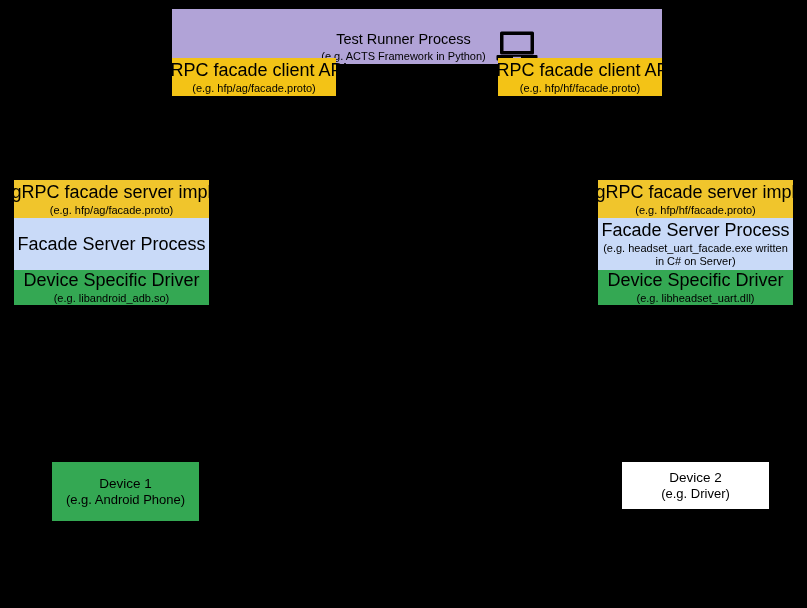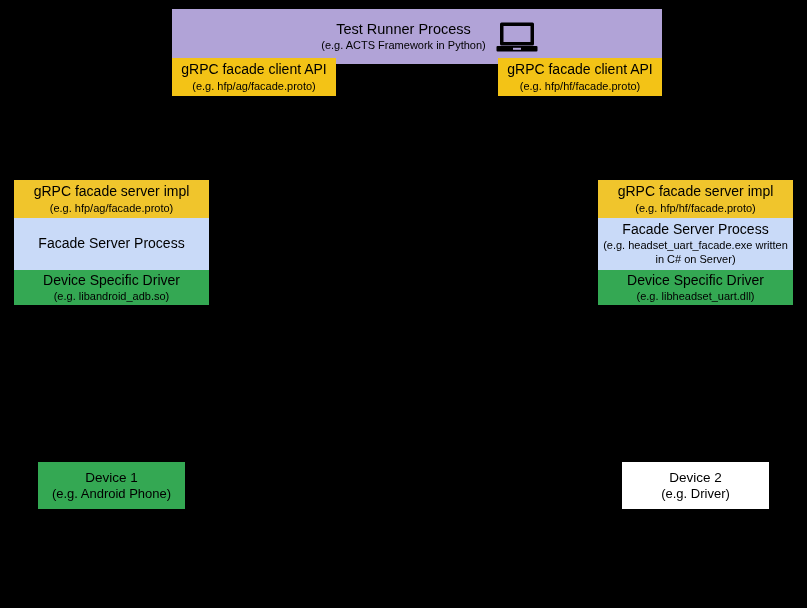--- a/index.html
+++ b/index.html
@@ -30,21 +30,21 @@
     display: flex;
     flex-direction: column;
     align-items: center;
     justify-content: center;
     text-align: center;
     line-height: 1.12;
     padding: 2px 4px;
   }
 
   .title {
-    font-size: 14px;
+    font-size: 18px;
     font-weight: 400;
     color: #000000;
     white-space: nowrap;
   }
   .sub {
     font-size: 11px;
     font-weight: 400;
     color: #000000;
     margin-top: 2px;
   }
@@ -55,21 +55,21 @@
 
   
   #test-runner-process {
     left: 172px;
     top: 9px;
     width: 490px;
     height: 55px;
     background: #B1A3D7;
     flex-direction: row;
     justify-content: center;
-    align-items: center;
+    align-items: flex-end;
     gap: 10px;
     padding-left: 29px;
   }
   #test-runner-text {
     display: flex;
     flex-direction: column;
     align-items: center;
     justify-content: center;
   }
   #test-runner-process .title { font-size: 14.5px; }
@@ -138,24 +138,24 @@
   #device-driver-right {
     left: 598px;
     top: 270px;
     width: 195px;
     height: 35px;
     background: #34A853;
   }
 
   
   #device-1 {
-    left: 38px;
+    left: 52px;
     top: 462px;
     width: 147px;
-    height: 47px;
+    height: 59px;
     background: #34A853;
   }
   #device-2 {
     left: 622px;
     top: 462px;
     width: 147px;
     height: 47px;
     background: #ffffff;
   }
   #device-1 .title, #device-2 .title { font-size: 13.5px; }

